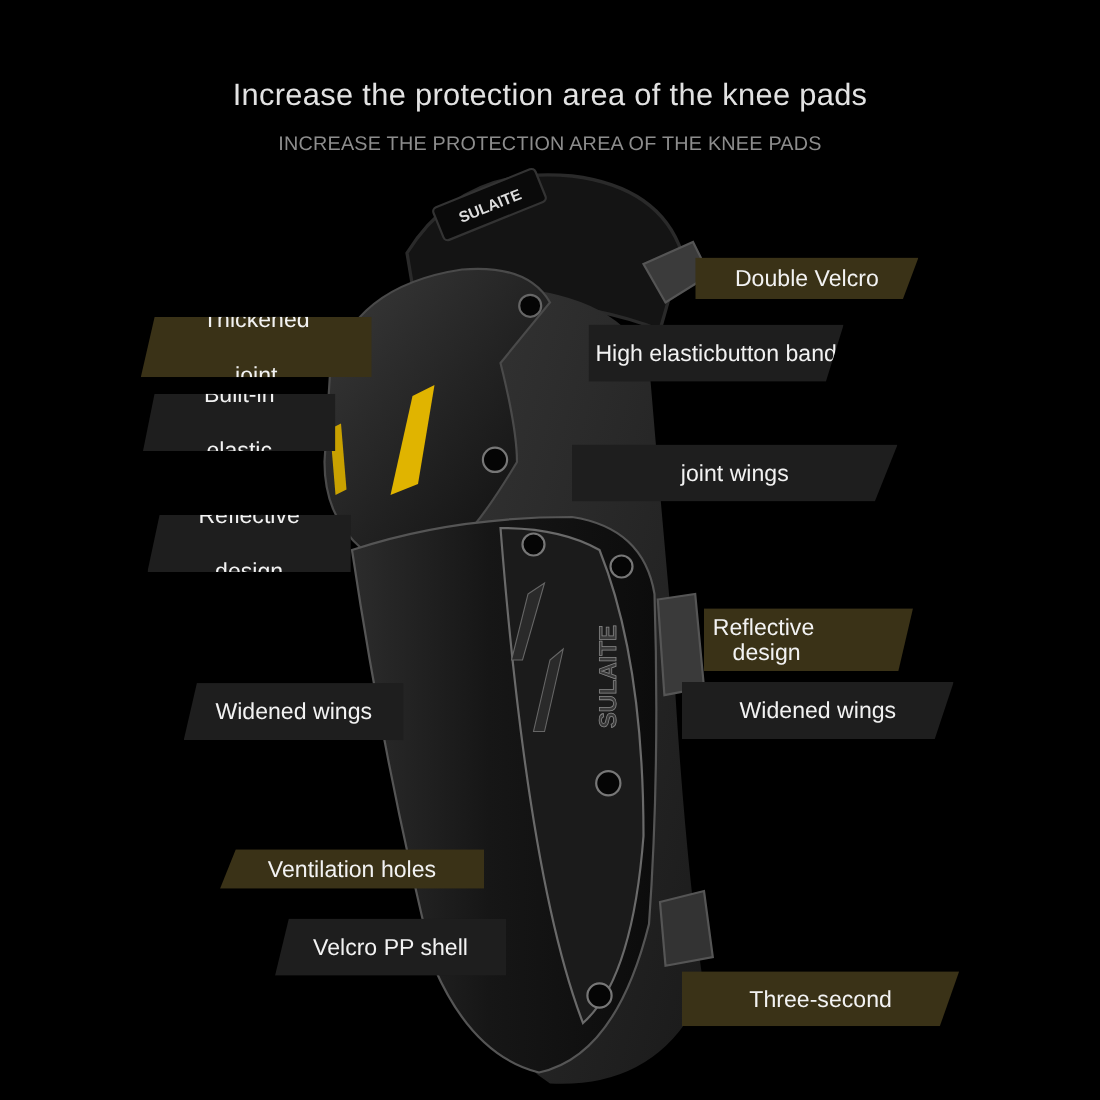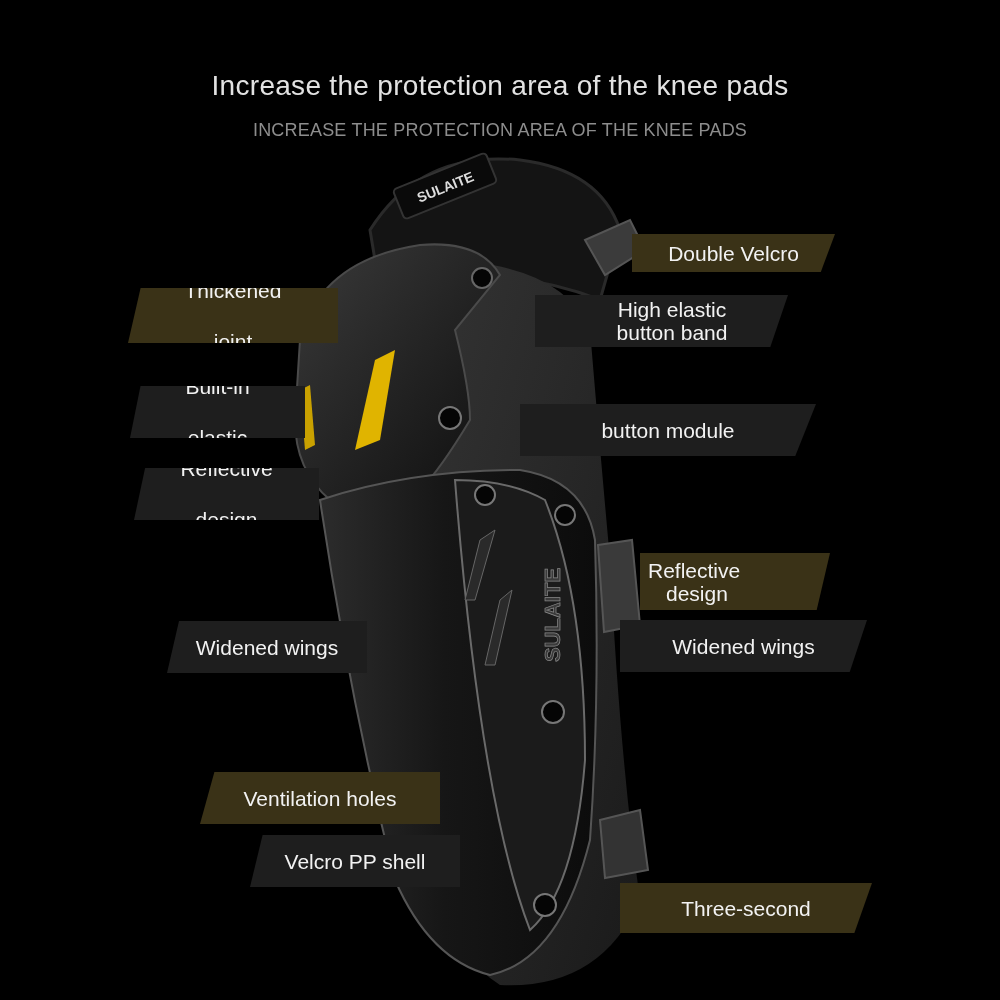--- a/index.html
+++ b/index.html
@@ -62,47 +62,47 @@
   <circle cx="545" cy="905" r="11" fill="#050505" stroke="#777" stroke-width="2"></circle>
   <path d="M480 540 L495 530 L475 600 L465 600 Z" fill="#2a2a2a" stroke="#666"></path>
   <path d="M500 600 L512 590 L495 665 L485 665 Z" fill="#2a2a2a" stroke="#666"></path>
   <text x="560" y="615" text-anchor="middle" font-size="22" font-weight="bold" fill="#3a3a3a" stroke="#8a8a8a" stroke-width="0.7" font-family="Liberation Sans, sans-serif" transform="rotate(-90 560 615)">SULAITE</text>
 </svg>
 
 <div class="label gold l-slant" style="left:128px;top:288px;width:210px;height:55px;flex-direction:column;">
   <span>Thickened</span>
   <span>joint</span>
 </div>
-<div class="label dark l-slant" style="left:130px;top:358px;width:175px;height:52px;flex-direction:column;margin-top:28px;">
+<div class="label dark l-slant" style="left:130px;top:358px;width:175px;height:52px;flex-direction:column;">
   <span>Built-in</span>
   <span>elastic</span>
 </div>
 <div class="label dark l-slant" style="left:134px;top:468px;width:185px;height:52px;flex-direction:column;">
   <span>Reflective</span>
   <span>design</span>
 </div>
 <div class="label dark l-slant" style="left:167px;top:621px;width:200px;height:52px;">
   <span>Widened wings</span>
 </div>
-<div class="label gold l-slant" style="left:200px;top:772px;width:240px;height:52px;">
+<div class="label gold l-slant" style="left:200px;top:772px;width:240px;height:36px;">
   <span>Ventilation holes</span>
 </div>
 <div class="label dark l-slant" style="left:250px;top:835px;width:210px;height:52px;">
   <span>Velcro PP shell</span>
 </div>
 
 <div class="label gold r-slant" style="left:632px;top:234px;width:203px;height:38px;">
   <span>Double Velcro</span>
 </div>
-<div class="label dark r-slant" style="left:535px;top:295px;width:232px;height:52px;flex-direction:column;padding-left:21px;">
+<div class="label dark r-slant" style="left:535px;top:295px;width:232px;height:52px;">
   <span>High elastic</span>
   <span>button band</span>
 </div>
 <div class="label dark r-slant" style="left:520px;top:404px;width:296px;height:52px;flex-direction:column;">
-  <span>button module</span>
+  <span>joint wings</span>
 </div>
 <div class="label gold r-slant" style="left:640px;top:553px;width:190px;height:57px;flex-direction:column;align-items:flex-start;padding-left:8px;box-sizing:border-box;">
   <span>Reflective</span>
   <span style="padding-left:18px;">design</span>
 </div>
 <div class="label dark r-slant" style="left:620px;top:620px;width:247px;height:52px;">
   <span>Widened wings</span>
 </div>
 <div class="label gold r-slant" style="left:620px;top:883px;width:252px;height:50px;flex-direction:row;">
   <span>Three-second</span>

